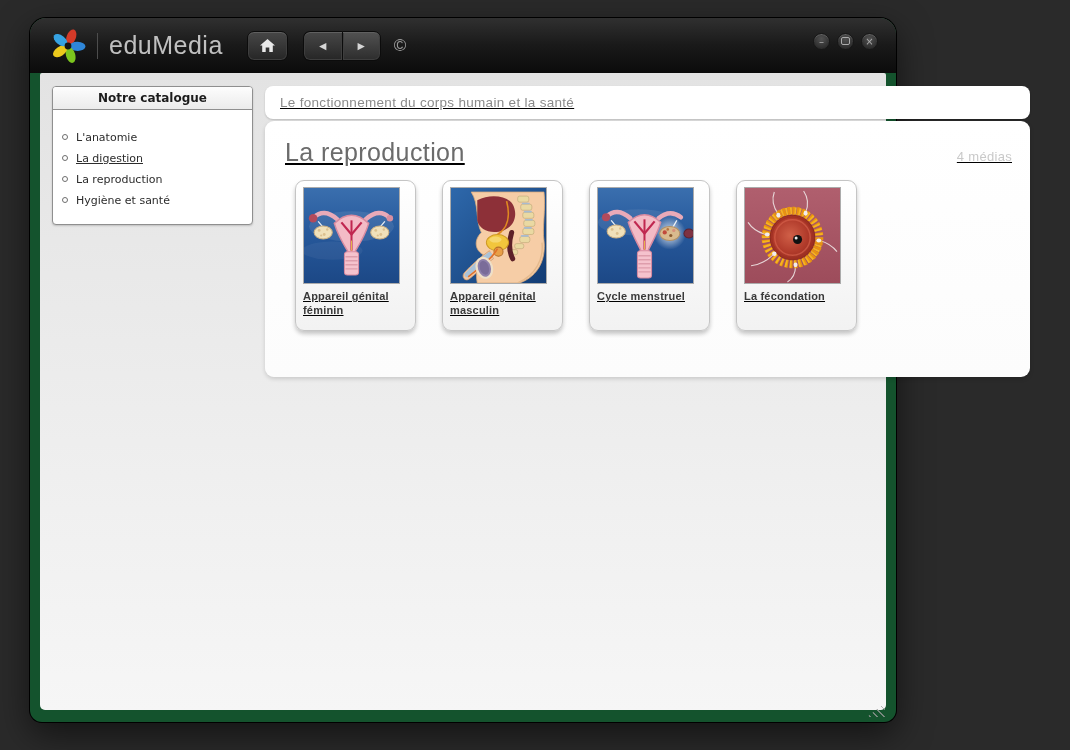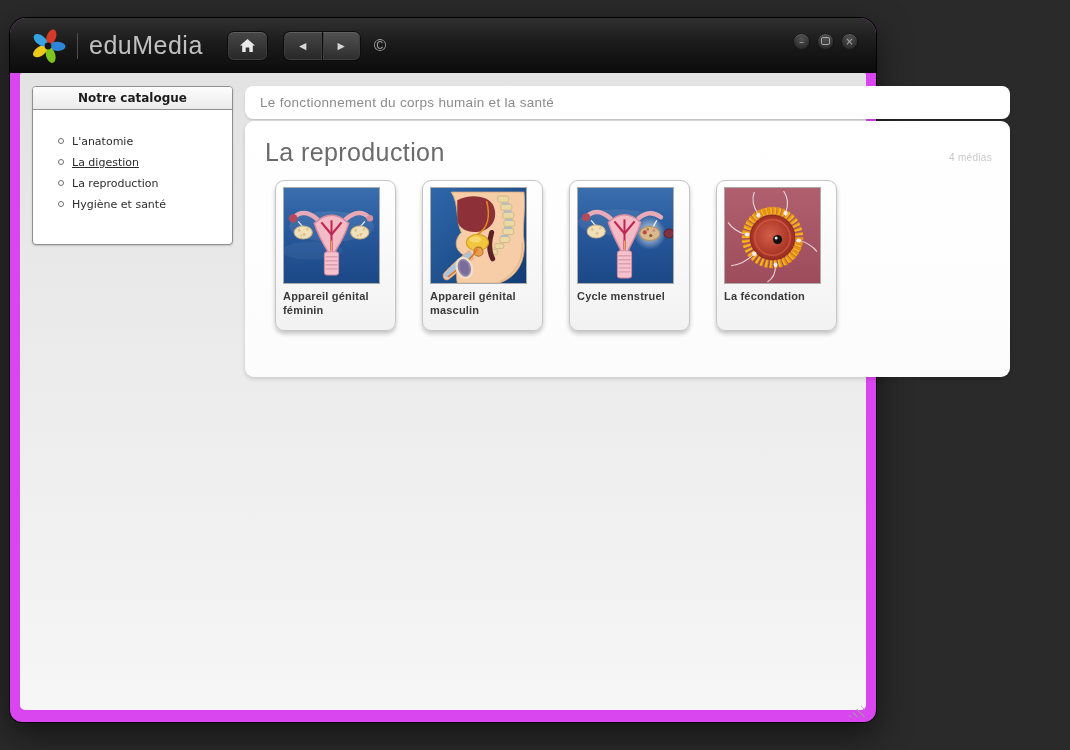--- a/index.html
+++ b/index.html
@@ -3,22 +3,22 @@
 <meta charset="utf-8">
 <style>
   html,body{margin:0;padding:0;}
   body{
     width:1070px;height:750px;position:relative;overflow:hidden;
     background:#2a2a2a;
     font-family:"Liberation Sans",sans-serif;
   }
   
   .window{
-    position:absolute;left:10px;top:18px;width:866px;height:704px;
-    background:#d946ef;border-radius:16px 16px 12px 12px;
+    position:absolute;left:30px;top:18px;width:866px;height:704px;
+    background:#14532d;border-radius:16px 16px 12px 12px;
     box-shadow:0 0 0 1px #000, 0 12px 34px rgba(0,0,0,.55), inset 0 1px 0 rgba(255,255,255,.08);
   }
   
   .titlebar{
     position:absolute;top:0;left:0;right:0;height:55px;
     background:linear-gradient(#303030,#1a1a1a 48%,#0b0b0b);
     border-radius:16px 16px 0 0;
     display:flex;align-items:center;padding:0 18px;box-sizing:border-box;
   }
   .logo{width:40px;height:36px;flex:0 0 auto;}
@@ -56,43 +56,43 @@
     position:absolute;left:12px;top:13px;width:199px;
     background:#fff;border:1px solid #8f8f8f;border-radius:4px;
     box-shadow:0 1px 2px rgba(0,0,0,.18);
   }
   .sidebar-header{
     background:linear-gradient(#fdfdfd,#ebebeb);
     border-bottom:1px solid #8f8f8f;border-radius:3px 3px 0 0;
     font-family:"DejaVu Sans",sans-serif;font-weight:bold;font-size:12px;color:#1c1c1c;
     text-align:center;padding:4px 12px;
   }
-  .sidebar-list{list-style:none;margin:16px;padding:9px 8px 10px 9px;}
+  .sidebar-list{list-style:none;margin:0;padding:21px 8px 10px 9px;}
   .sidebar-list li{
     display:flex;gap:8px;margin:0 0 6px 0;cursor:pointer;
     font-family:"DejaVu Sans",sans-serif;font-size:11px;color:#2c2c2c;line-height:1.35;
   }
   .bullet{flex:0 0 auto;width:4px;height:4px;border:1px solid #6e6e6e;border-radius:50%;margin-top:3px;background:#fff;}
   li.current .label-text{text-decoration:underline;}
   
-  .main-col{position:absolute;left:225px;top:13px;width:765px;}
+  .main-col{position:absolute;left:225px;top:13px;width:765px;text-decoration:underline;}
   .breadcrumb{
     height:33px;background:#fff;border-radius:8px;
     box-shadow:0 1px 2px rgba(0,0,0,.18);
     display:flex;align-items:center;padding:0 15px;box-sizing:border-box;
     font-size:13.5px;color:#8b8b8b;letter-spacing:.3px;margin-bottom:2px;
   }
   .panel{
     background:linear-gradient(#ffffff,#fcfcfc);
     border-radius:9px;box-shadow:0 2px 4px rgba(0,0,0,.15);
     height:256px;box-sizing:border-box;
   }
   .section-head{display:flex;justify-content:space-between;align-items:baseline;padding:17px 18px 0 20px;}
   .section-title{font-size:25px;color:#6b6b6b;letter-spacing:.4px;}
-  .media-count{font-size:10px;color:#c9c9c9;letter-spacing:.3px;}
+  .media-count{font-size:13px;color:#c9c9c9;letter-spacing:.3px;}
   .cards{display:flex;gap:26px;padding:13px 0 0 30px;}
   .card{
     width:121px;height:151px;box-sizing:border-box;
     background:linear-gradient(#ffffff,#f2f2f2);
     border:1px solid #c5c5c5;border-radius:9px;
     box-shadow:0 3px 4px rgba(0,0,0,.22);
     padding:6px 0 0 7px;cursor:pointer;
   }
   .thumb{width:95px;height:95px;border:1px solid #ababab;display:block;background:#fff;}
   .card-label{

